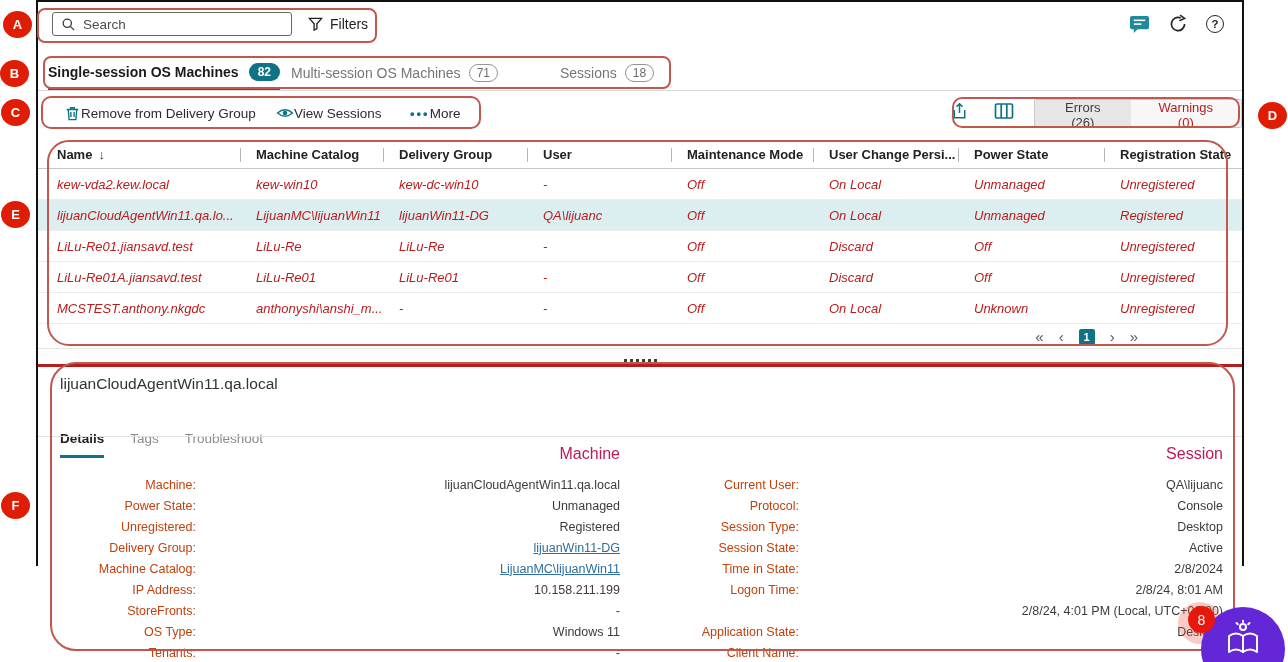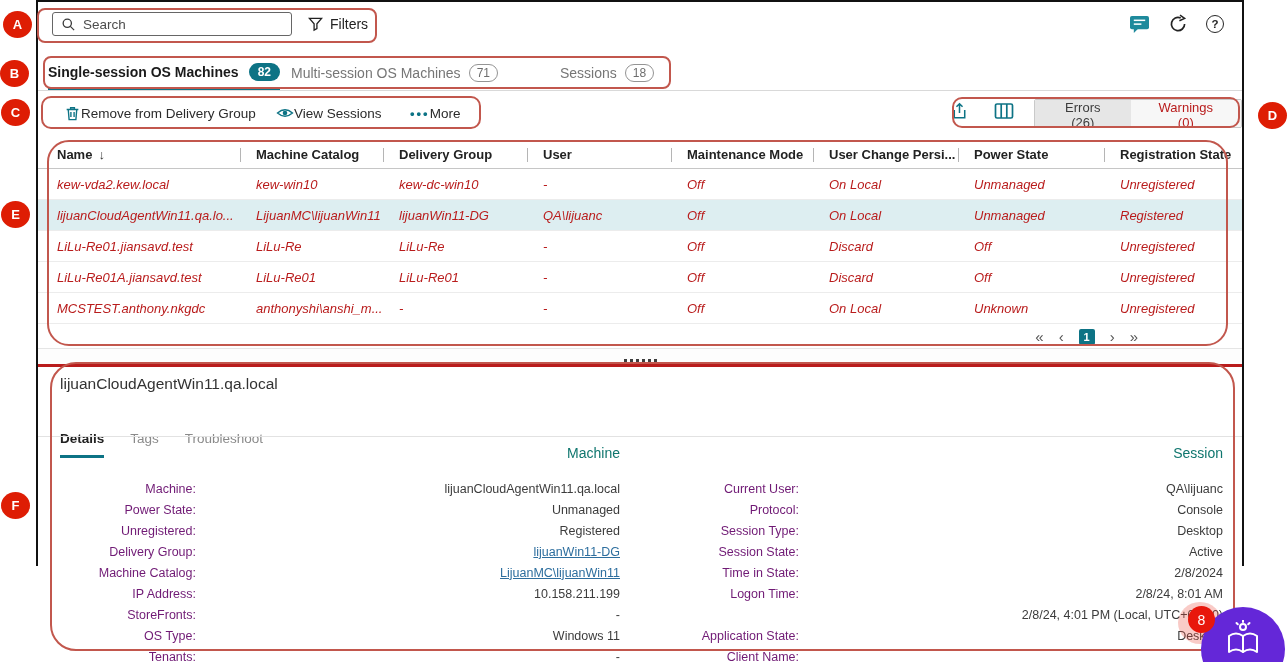--- a/index.html
+++ b/index.html
@@ -86,23 +86,23 @@
 
   
   .details { position:absolute; left:0; top:362px; width:100%; height:298px; border-top:3px solid #b91c1c; background:#fff;text-align:right; }
   .d-title { position:absolute; left:22px; top:8px; font-size:15.5px; color:#333; }
   .d-tabs { position:absolute; left:22px; top:40px; display:flex; gap:26px; font-size:13.5px; height:27px;margin-top:24px; }
   .d-tab { color:#8a8a8a; cursor:pointer; padding-bottom:8px; }
   .d-tab.active { color:#222; font-weight:bold; border-bottom:3px solid #0d7385; }
   .d-tabline { position:absolute; left:0; top:69px; width:100%; border-top:1px solid #e2e2e2; }
   .d-section { position:absolute; top:78px; width:560px; }
   .d-machine { left:22px; } .d-session { left:625px; }
-  .d-section h3 { font-size:14px; font-weight:normal; color:#0f766e; margin-bottom:17px; }
+  .d-section h3 { font-size:16px; font-weight:normal; color:#be185d; margin-bottom:11px; }
   .kv { display:grid; grid-template-columns:136px 1fr; height:21px; align-items:center; font-size:12.5px; }
-  .kv-label { color:#701a75; }
+  .kv-label { color:#c2410c; }
   .kv-value { color:#3c3c3c; }
   .kv-value.link { color:#2d6e9e; text-decoration:underline; cursor:pointer; }
 
   
   .fab { position:absolute; left:1201px; top:607px; width:84px; height:84px; border-radius:50%;
     background:#6427d8; z-index:5; cursor:pointer; }
   .fab svg { position:absolute; left:21px; top:13px; }
   .fab-halo { position:absolute; left:1178px; top:602px; width:44px; height:42px; border-radius:50%;
     background:rgba(235,70,55,0.28); z-index:5; }
   .fab-badge { position:absolute; left:1188px; top:606px; width:27px; height:27px; border-radius:50%;

